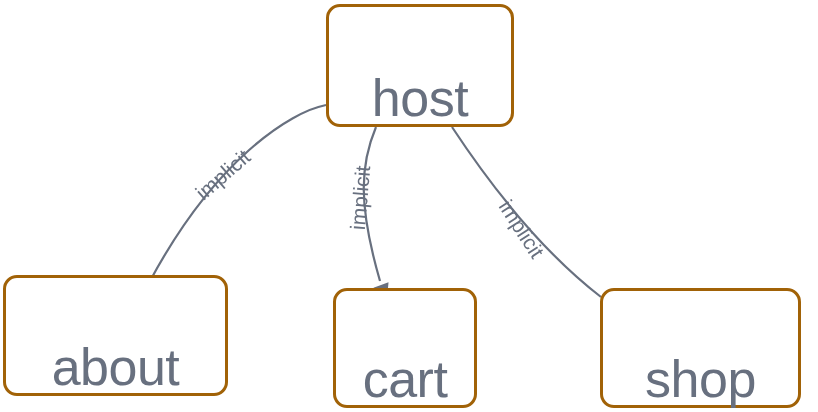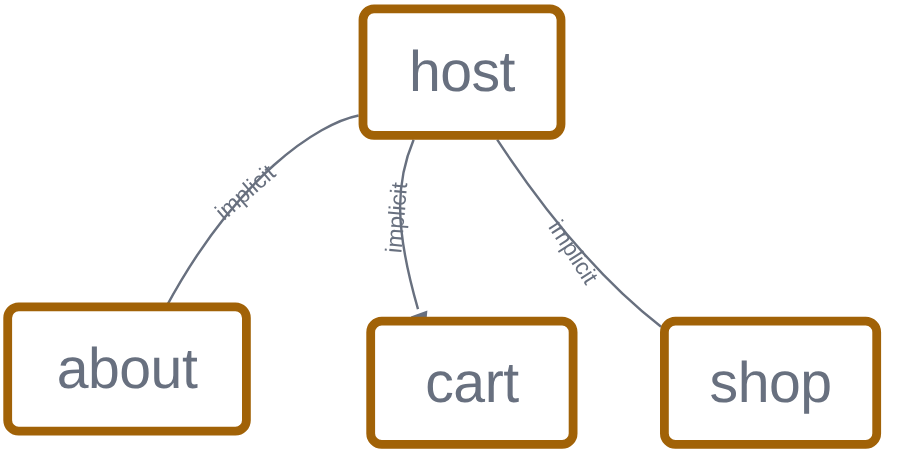--- a/index.html
+++ b/index.html
@@ -19,24 +19,24 @@
     position: absolute;
     left: 0;
     top: 0;
     width: 818px;
     height: 412px;
   }
   .node-box {
     position: absolute;
     box-sizing: border-box;
     background: #ffffff;
-    border: 8px solid #a16207;
+    border: 3px solid #a16207;
     border-radius: 14px;
     display: flex;
-    align-items: center;
+    align-items: flex-end;
     justify-content: center;
   }
   .node-label {
     color: #68707f;
     font-family: "Liberation Sans", sans-serif;
     font-size: 52px;
     font-weight: 400;
     line-height: 1;
     letter-spacing: -0.5px;
     white-space: nowrap;
@@ -87,21 +87,21 @@
   </svg>
 
   <div class="node-box" style="left:326px; top:4px; width:188px; height:123px;">
     <span class="node-label">host</span>
   </div>
 
   <div class="node-box" style="left:3px; top:275px; width:225px; height:121px;">
     <span class="node-label">about</span>
   </div>
 
-  <div class="node-box" style="left:333px; top:288px; width:192px; height:120px;">
+  <div class="node-box" style="left:333px; top:288px; width:144px; height:120px;">
     <span class="node-label">cart</span>
   </div>
 
   <div class="node-box" style="left:600px; top:288px; width:201px; height:120px;">
     <span class="node-label">shop</span>
   </div>
 
 </div>
 
 </body></html>

